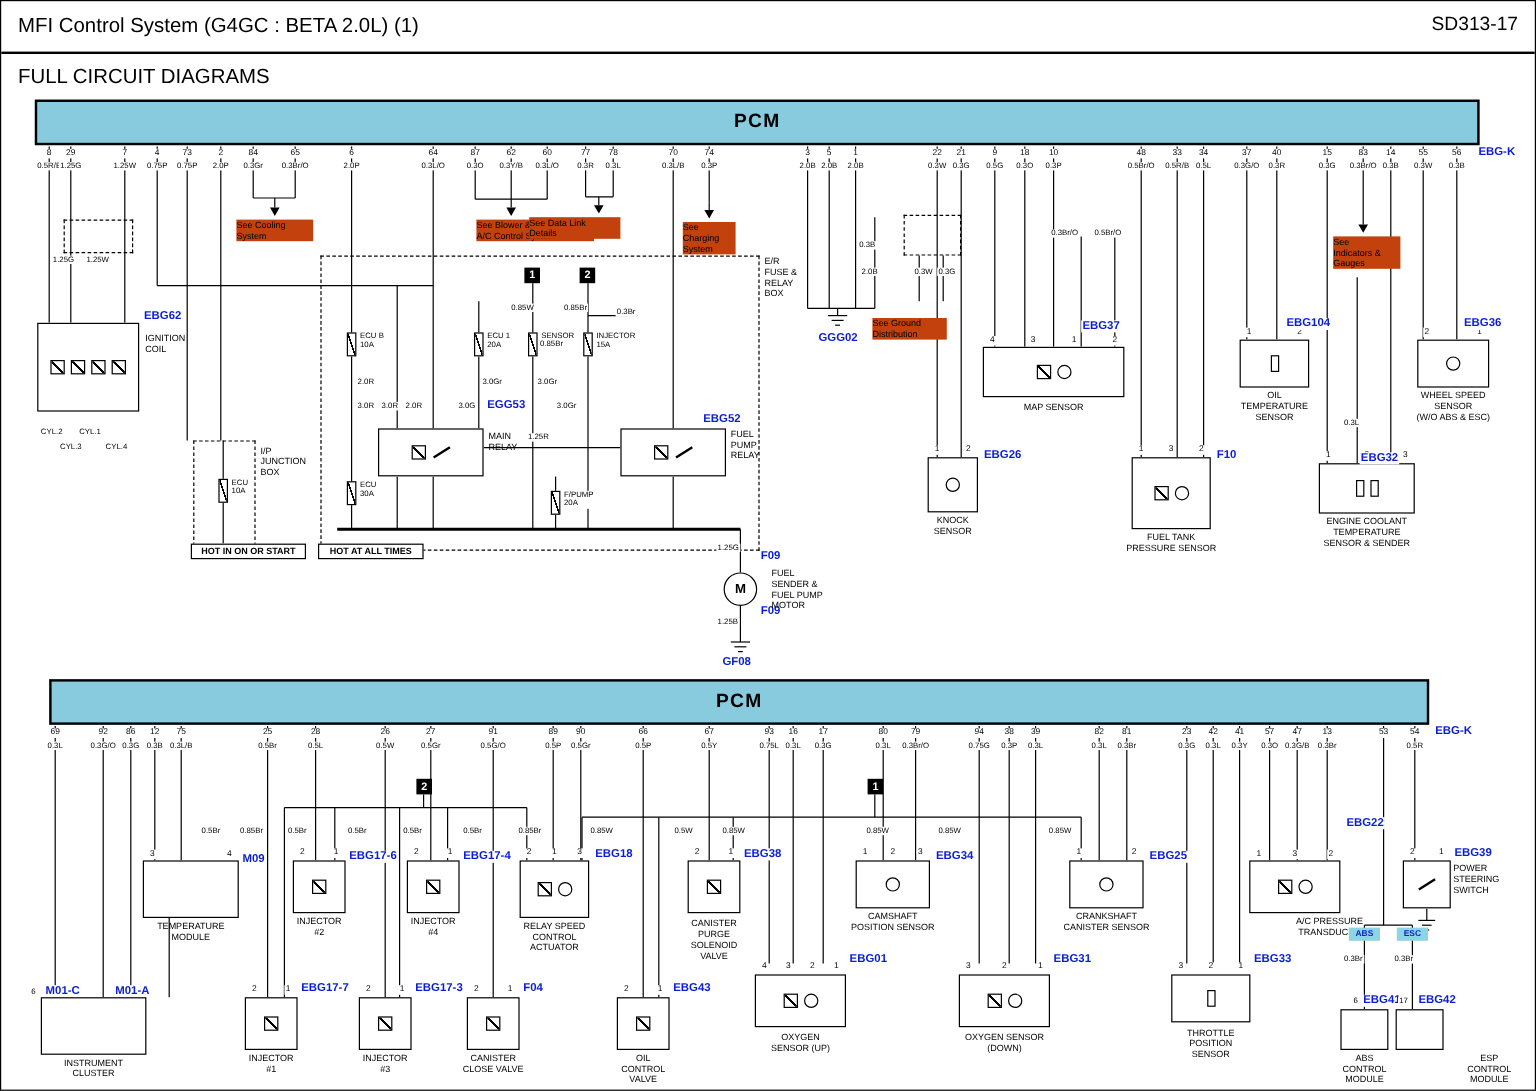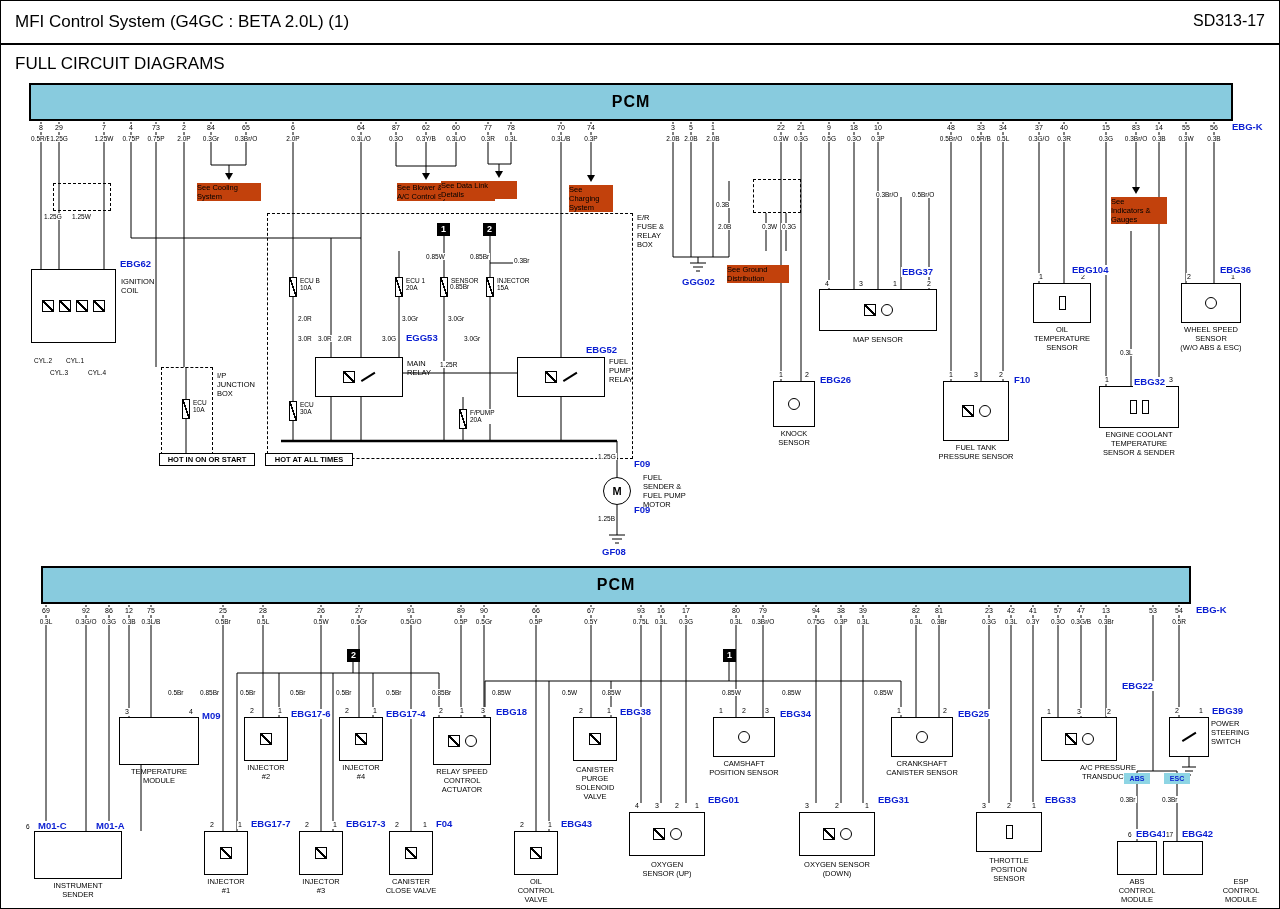--- a/index.html
+++ b/index.html
@@ -382,21 +382,21 @@
 <div class="cbox" style="left:118px;top:716px;width:80px;height:48px"></div>
 <span class="conn abs" style="left:200px;top:710px">M09</span>
 <div class="cname abs center" style="left:118px;top:766px;width:80px">TEMPERATURE
 MODULE</div>
 
 <span class="fl abs" style="left:24px;top:822px">6</span>
 <span class="conn abs" style="left:36px;top:820px">M01-C</span>
 <span class="conn abs" style="left:94px;top:820px">M01-A</span>
 <div class="cbox" style="left:33px;top:830px;width:88px;height:48px"></div>
 <div class="cname abs center" style="left:33px;top:880px;width:88px">INSTRUMENT
-SENDER</div>
+CLUSTER</div>
 
 <div class="prow" style="left:243px;top:706px;width:44px">
       <span>2</span>
       <span>1</span>
     </div>
 <div class="cbox" style="left:243px;top:716px;width:44px;height:44px">
       <span class="sym-sq"></span>
     </div>
 <span class="conn abs" style="left:289px;top:708px">EBG17-6</span>
 <div class="cname abs center" style="left:241px;top:762px;width:48px">INJECTOR

